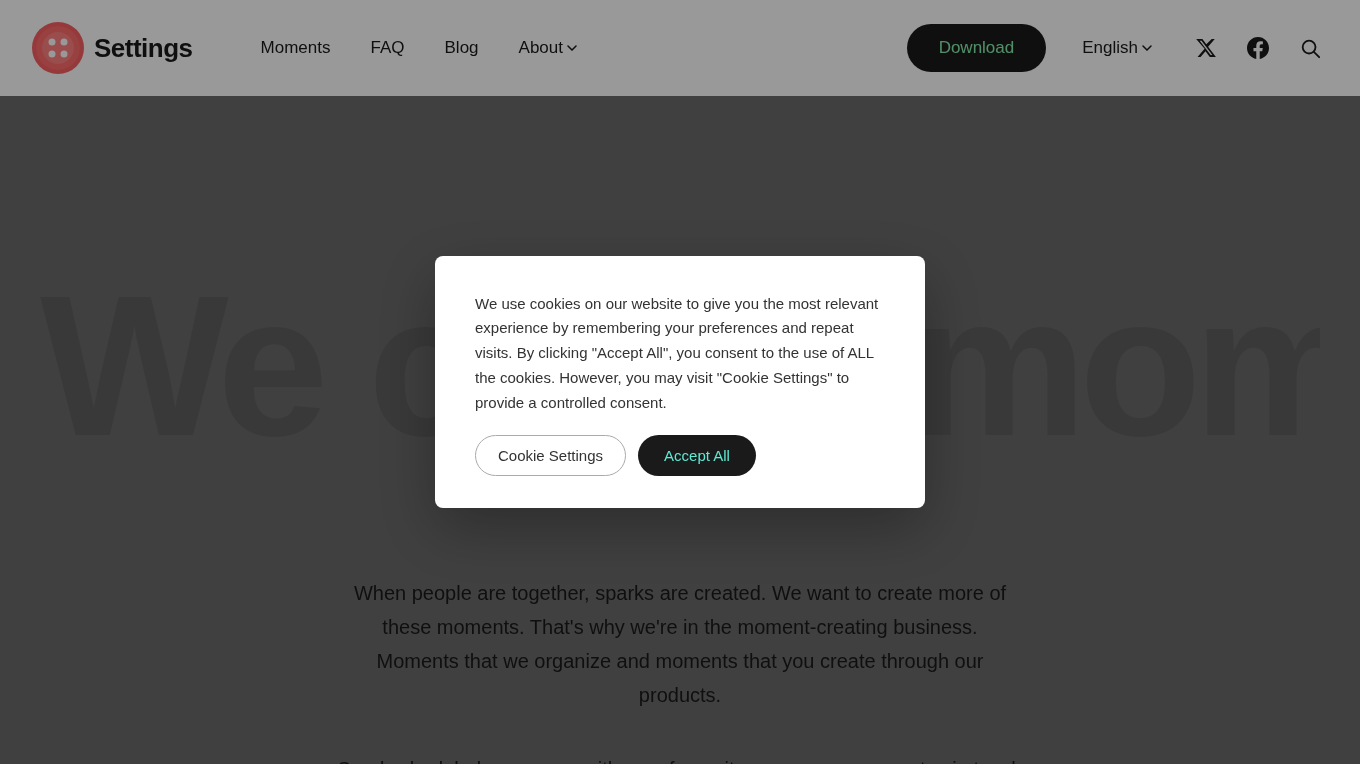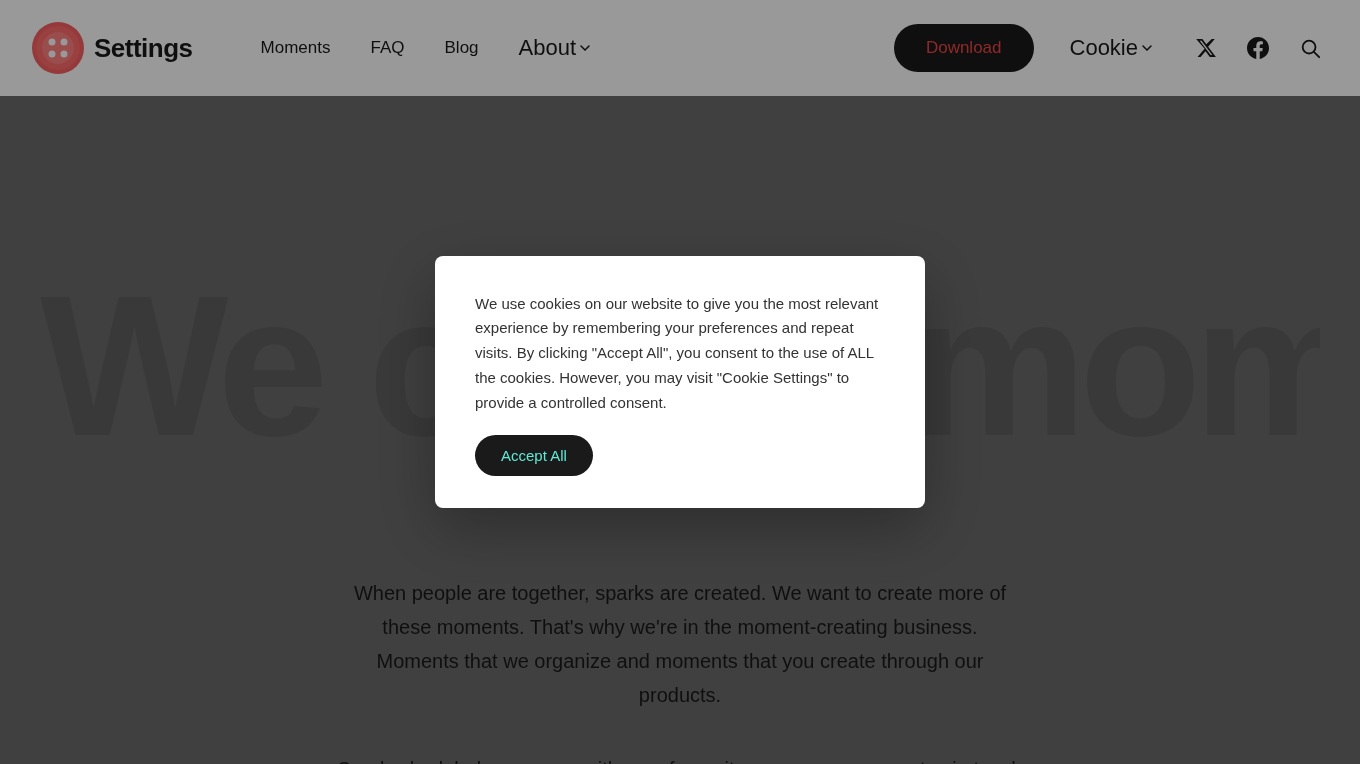--- a/index.html
+++ b/index.html
@@ -55,21 +55,21 @@
       color: #1a1a1a;
       text-decoration: none;
       padding: 8px 20px;
       font-weight: 400;
     }
 
     .nav-link-dropdown {
       display: flex;
       align-items: center;
       gap: 4px;
-      font-size: 22px;
+      font-size: 17px;
       color: #1a1a1a;
       text-decoration: none;
       padding: 8px 20px;
       cursor: pointer;
     }
 
     .chevron-down {
       width: 10px;
       height: 6px;
       display: inline-block;
@@ -77,21 +77,21 @@
 
     .nav-right {
       display: flex;
       align-items: center;
       gap: 16px;
       margin-left: auto;
     }
 
     .download-btn {
       background: #1a1a1a;
-      color: #ef4444;
+      color: #86efac;
       border: none;
       border-radius: 50px;
       padding: 14px 32px;
       font-size: 17px;
       font-weight: 500;
       cursor: pointer;
       text-decoration: none;
     }
 
     .nav-icon-btn {
@@ -235,21 +235,21 @@
       <span>About</span>
       <svg class="chevron-down" viewBox="0 0 10 6" fill="none">
         <path d="M1 1L5 5L9 1" stroke="#1a1a1a" stroke-width="1.5" stroke-linecap="round"></path>
       </svg>
     </a>
   </div>
 
   <div class="nav-right">
     <a class="download-btn" href="#">Download</a>
     <div class="nav-link-dropdown">
-      <span>Cookie</span>
+      <span>English</span>
       <svg class="chevron-down" viewBox="0 0 10 6" fill="none">
         <path d="M1 1L5 5L9 1" stroke="#1a1a1a" stroke-width="1.5" stroke-linecap="round"></path>
       </svg>
     </div>
     <div class="nav-icon-btn">
       <svg width="22" height="22" viewBox="0 0 24 24" fill="currentColor">
         <path d="M18.244 2.25h3.308l-7.227 8.26 8.502 11.24H16.17l-4.714-6.231-5.401 6.231H2.748l7.73-8.835L1.254 2.25H8.08l4.258 5.63 5.906-5.63zm-1.161 17.52h1.833L7.084 4.126H5.117z"></path>
       </svg>
     </div>
     <div class="nav-icon-btn">
@@ -276,16 +276,17 @@
 
   <p class="send-section">
     <span>Send scheduled messages with your favourite message apps or stay in touch with the people</span>
   </p>
 </div>
 
 <div class="overlay">
   <div class="cookie-modal">
     <p class="cookie-text">We use cookies on our website to give you the most relevant experience by remembering your preferences and repeat visits. By clicking "Accept All", you consent to the use of ALL the cookies. However, you may visit "Cookie Settings" to provide a controlled consent.</p>
     <div class="cookie-buttons">
+      <button class="cookie-settings-btn">Cookie Settings</button>
       <button class="accept-all-btn">Accept All</button>
     </div>
   </div>
 </div>
 
 </body></html>

